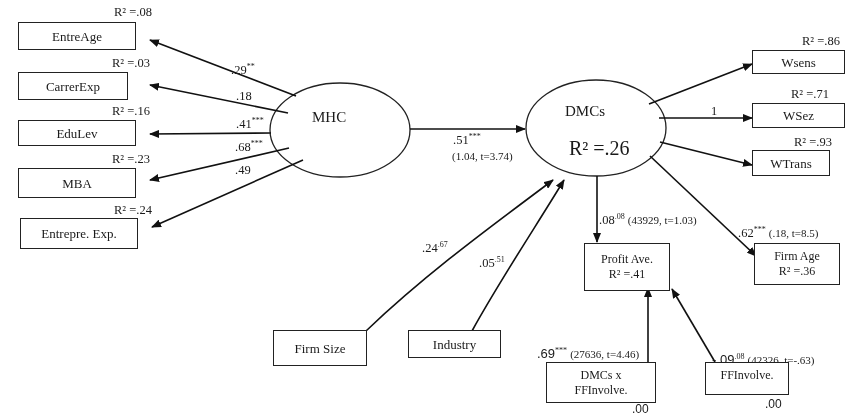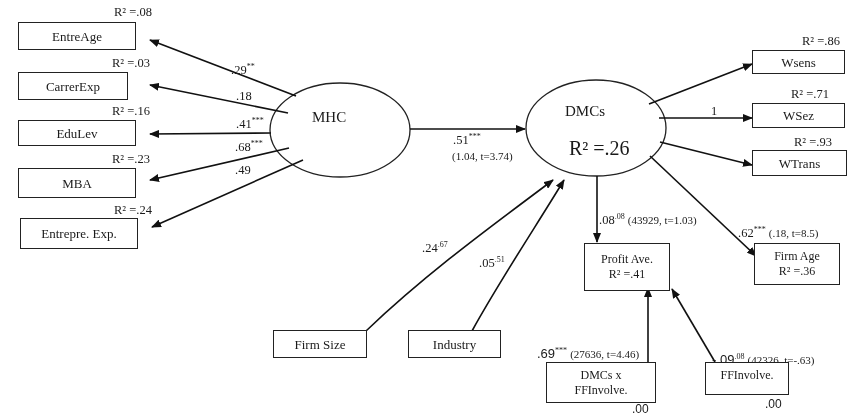--- a/index.html
+++ b/index.html
@@ -94,41 +94,41 @@
     <span>Wsens</span>
   </div>
 
 <div class="lbl" style="left:791px;top:87px;">R² =.71</div>
 <div class="box" style="left:752px;top:103px;width:93px;height:25px;">
     <span>WSez</span>
   </div>
 <div class="lbl" style="left:711px;top:104px;">1</div>
 
 <div class="lbl" style="left:794px;top:135px;">R² =.93</div>
-<div class="box" style="left:752px;top:150px;width:95px;height:26px;">
+<div class="box" style="left:752px;top:150px;width:78px;height:26px;">
     <span>WTrans</span>
   </div>
 
 <div class="lbl" style="left:599px;top:213px;"><span>.08</span><sup>.08</sup> <span class="sm">(43929, t=1.03)</span></div>
 
 <div class="lbl" style="left:738px;top:226px;"><span>.62</span><sup>***</sup> <span class="sm">(.18, t=8.5)</span></div>
 
 <div class="box" style="left:584px;top:243px;width:86px;height:48px;font-size:12px;">
   <span>Profit Ave.</span>
   <span>R² =.41</span>
 </div>
 <div class="box" style="left:754px;top:243px;width:86px;height:42px;font-size:12px;">
   <span>Firm Age</span>
   <span>R² =.36</span>
 </div>
 
 <div class="lbl" style="left:422px;top:241px;"><span>.24</span><sup>.67</sup></div>
 <div class="lbl" style="left:479px;top:256px;"><span>.05</span><sup>.51</sup></div>
 
-<div class="box" style="left:273px;top:330px;width:94px;height:28px;">
+<div class="box" style="left:273px;top:330px;width:94px;height:36px;">
     <span>Firm Size</span>
   </div>
 <div class="box" style="left:408px;top:330px;width:93px;height:28px;">
     <span>Industry</span>
   </div>
 
 <div class="lbl" style="left:537px;top:347px;"><span style="font-family:'Liberation Sans',sans-serif;font-size:13px;">.69</span><sup>***</sup> <span class="sm">(27636, t=4.46)</span></div>
 <div class="lbl" style="left:712px;top:353px;"><span style="font-family:'Liberation Sans',sans-serif;font-size:13px;">-.09</span><sup>.08</sup> <span class="sm">(42326, t=-.63)</span></div>
 
 <div class="box" style="left:546px;top:362px;width:110px;height:41px;font-size:12px;">

